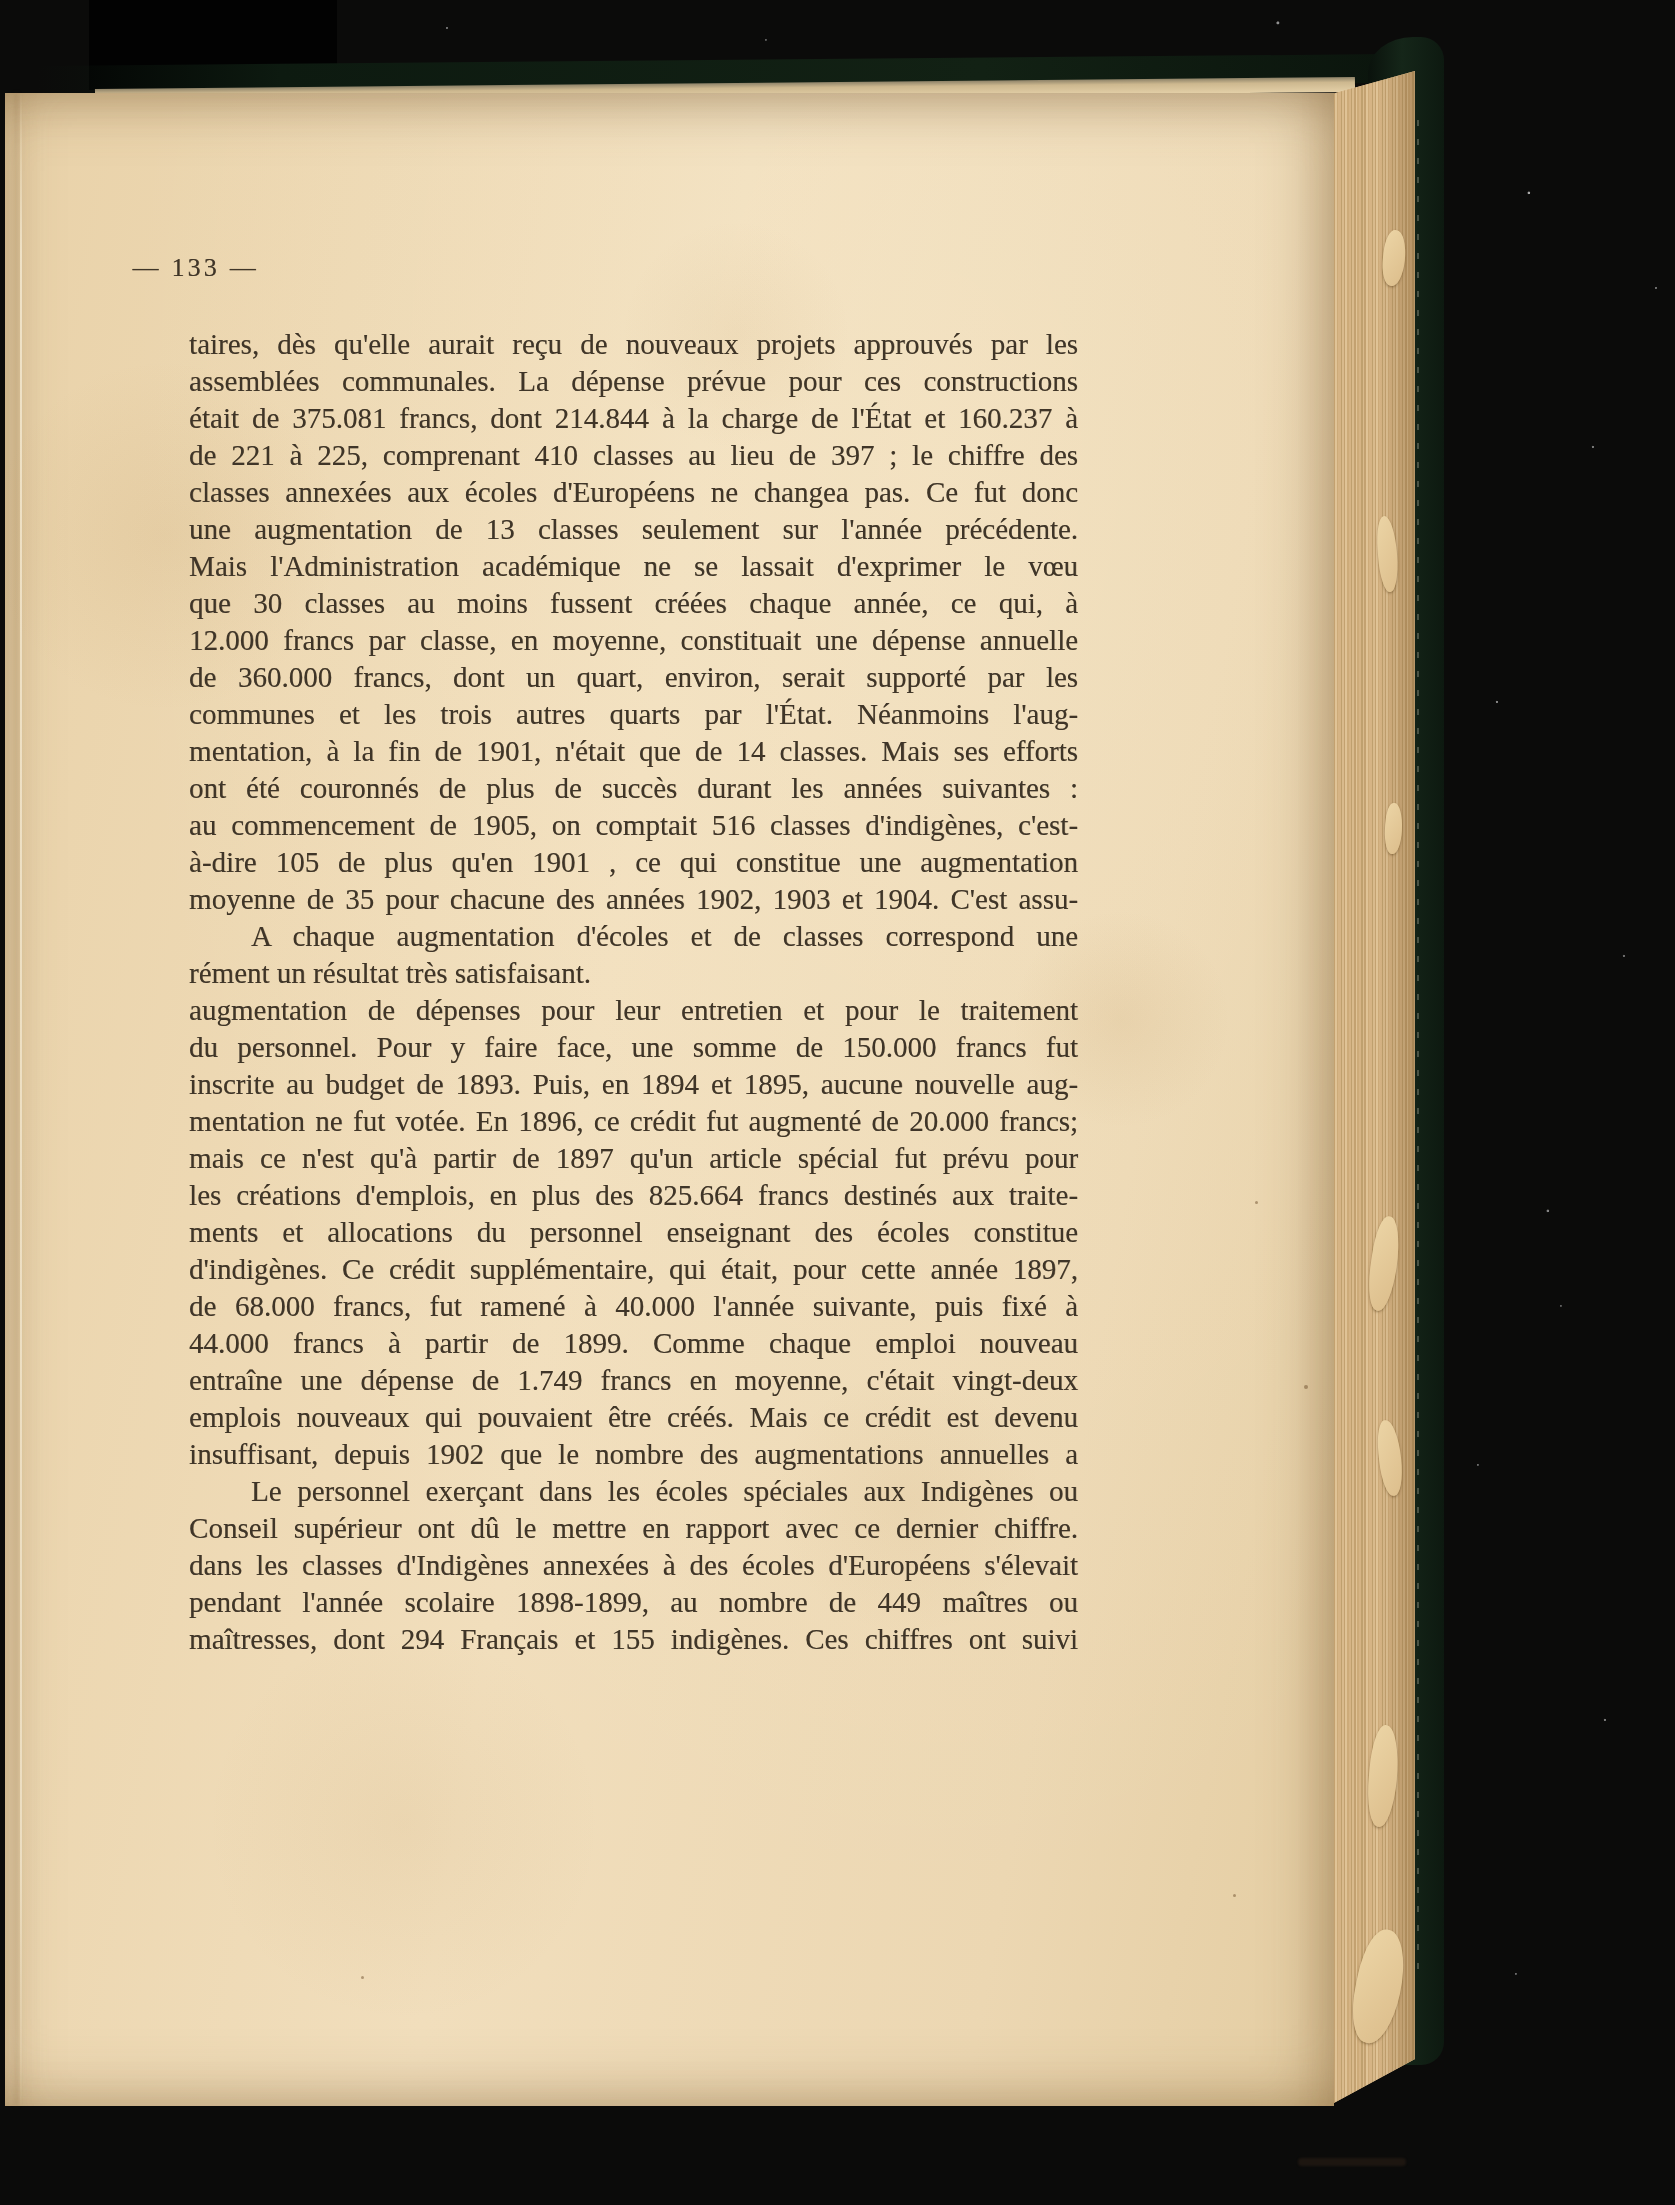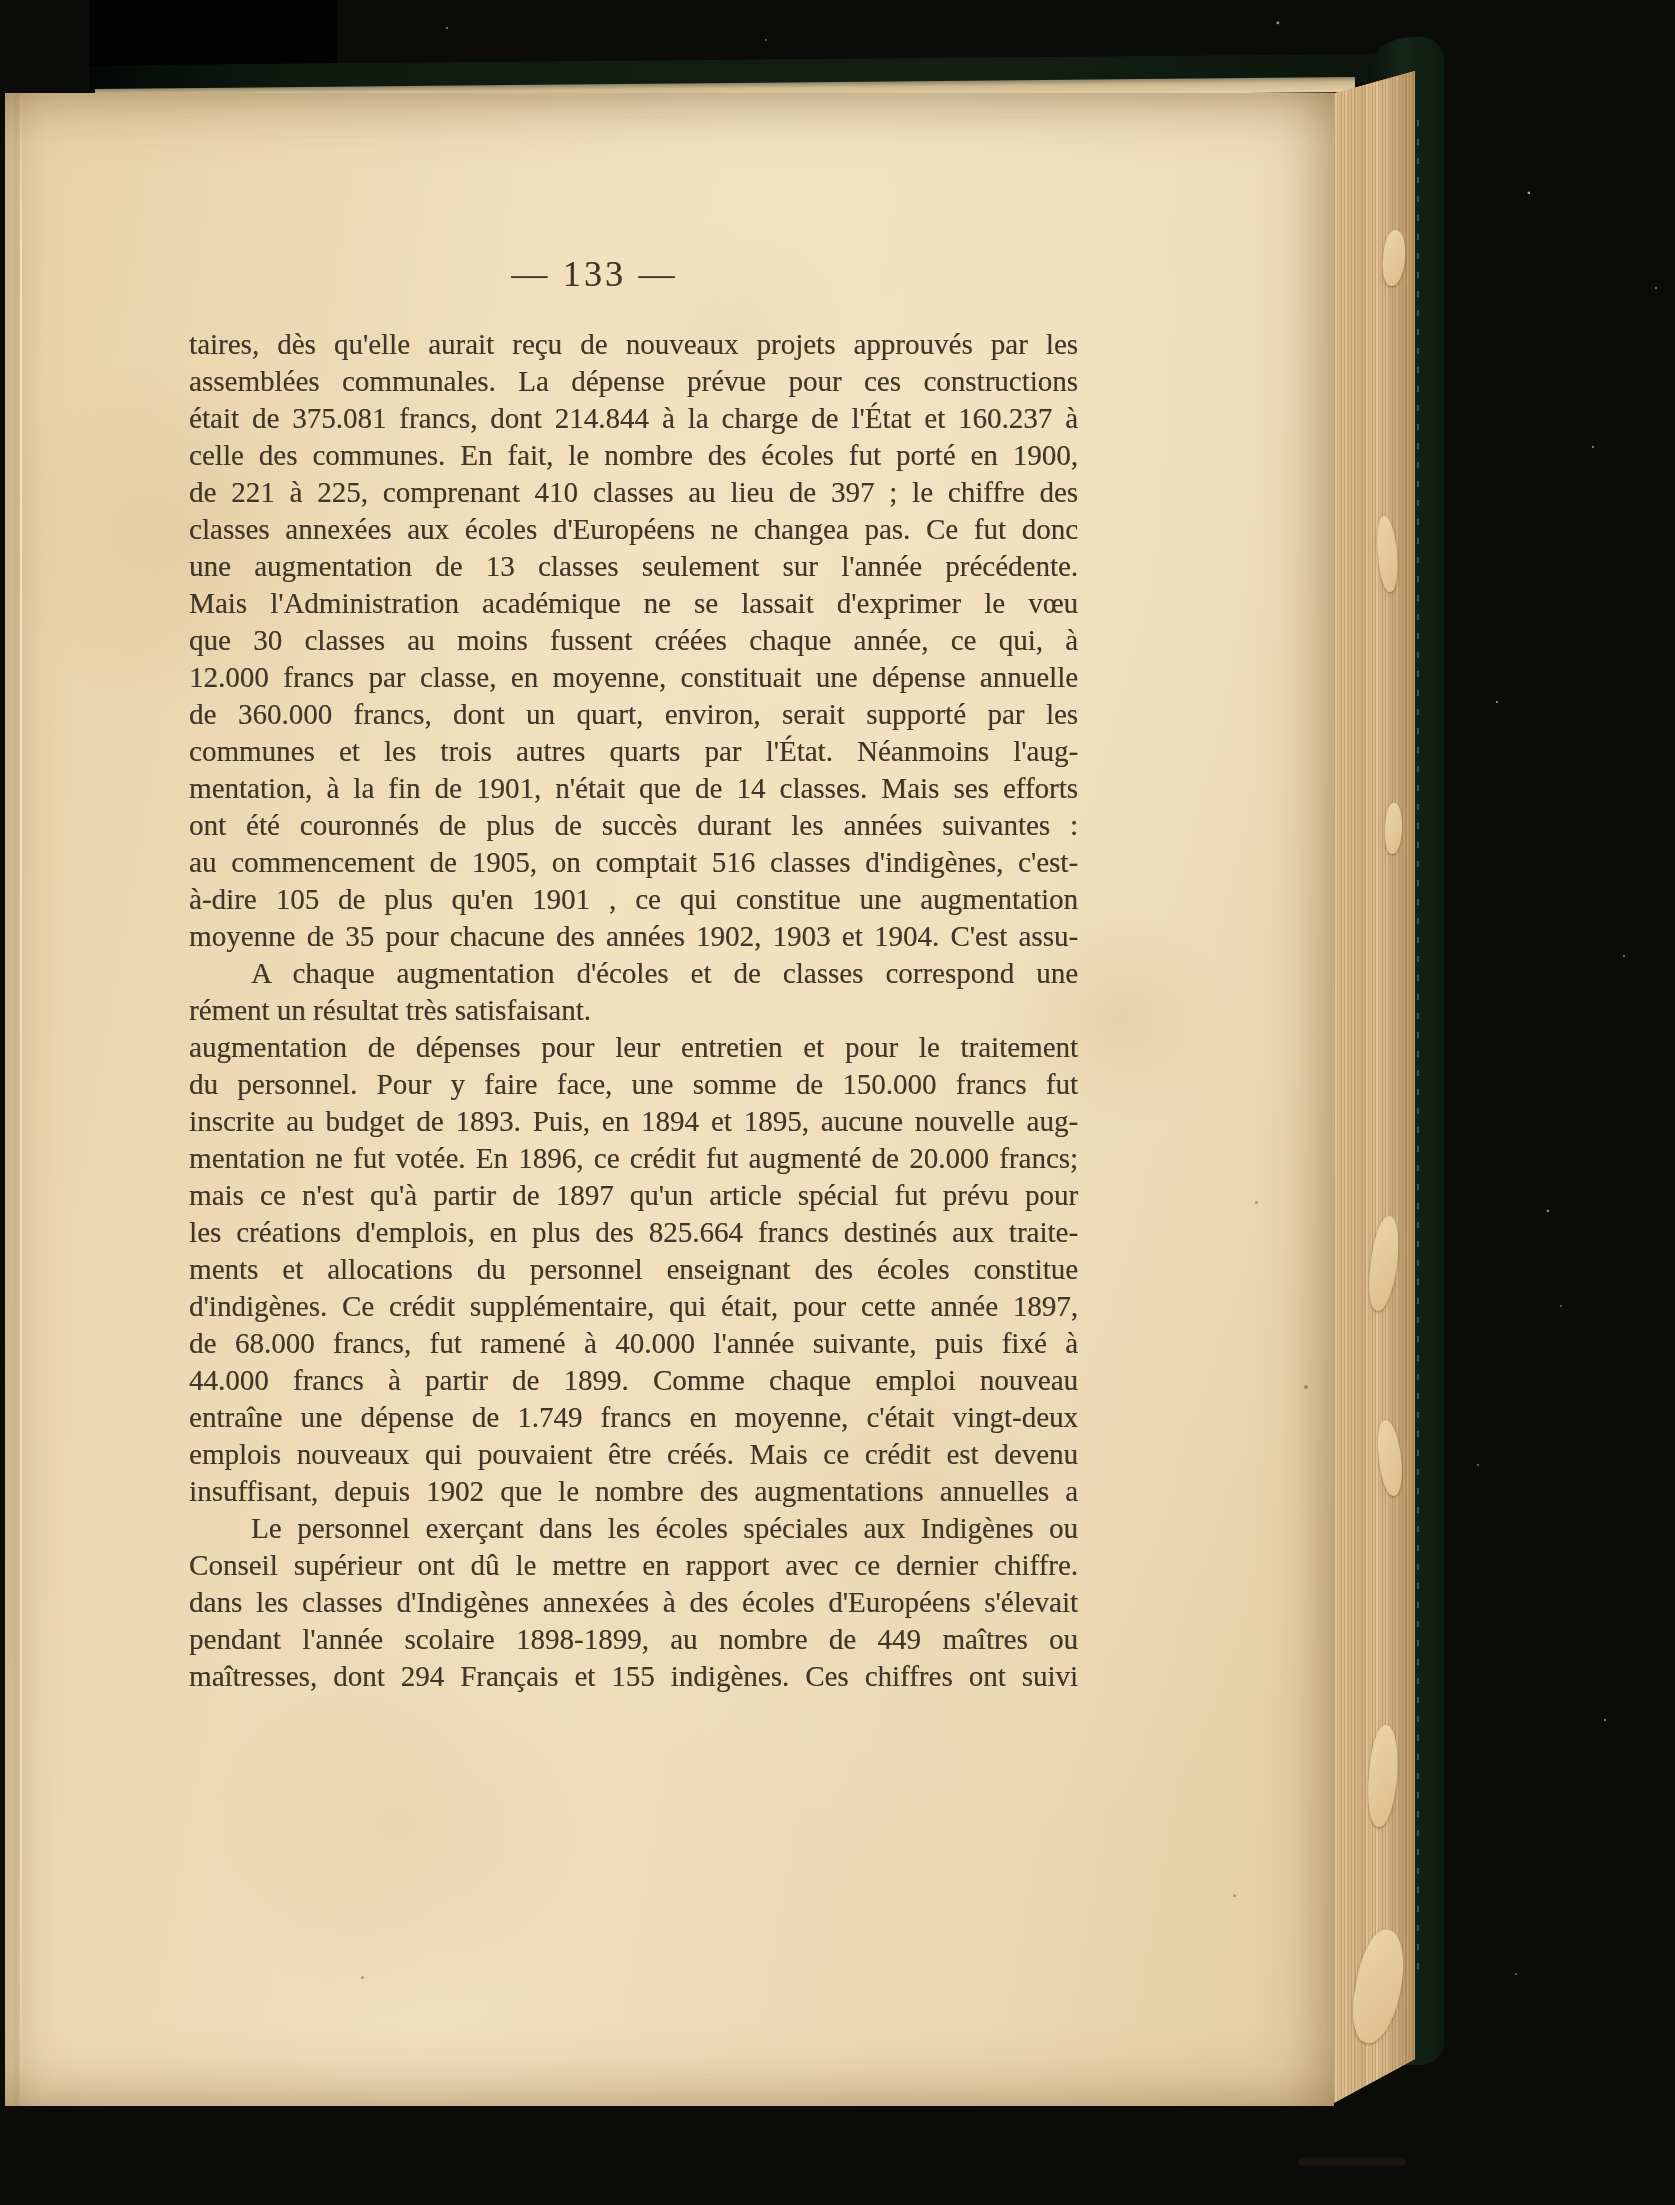--- a/index.html
+++ b/index.html
@@ -107,21 +107,21 @@
       radial-gradient(circle at 55% 12%, rgba(170,125,60,.07), transparent 6%);
   }
   .crease{
     position:absolute;left:15.3px;top:0;bottom:0;width:1.9px;
     background:linear-gradient(180deg, rgba(255,250,235,0) 0%, rgba(255,250,235,.55) 8%, rgba(255,250,235,.45) 88%, rgba(255,250,235,0) 100%);
     box-shadow:-4.5px 0 5.7px rgba(90,60,25,.28);
   }
   .page-number{
     position:absolute;left:149px;top:160px;width:924px;
     transform:translateX(-21.6px);
-    text-align:center;font-size:36px;letter-spacing:3.2px;
+    font-size:26px;letter-spacing:3.2px;
     color:var(--ink,#3f3528);
     text-shadow:0.3px 0.3px 0.4px rgba(62,48,28,.5);
   }
   .text-block{position:absolute;left:149px;top:233px;width:924px;}
   .line{
     font-size:29px;line-height:37px;
     color:var(--ink,#3f3528);
     text-align:justify;text-align-last:justify;
     text-shadow:0.3px 0.3px 0.4px rgba(62,48,28,.45);
     white-space:normal;
@@ -156,21 +156,20 @@
 
   <div class="page">
     <div class="crease"></div>
 
     <div class="page-number">— 133 —</div>
 
     <div class="text-block" id="text-block">
         <div class="line">taires, dès qu'elle aurait reçu de nouveaux projets approuvés par les</div>
         <div class="line">assemblées communales. La dépense prévue pour ces constructions</div>
         <div class="line">était de 375.081 francs, dont 214.844 à la charge de l'État et 160.237 à</div>
-        <div class="line">celle des communes. En fait, le nombre des écoles fut porté en 1900,</div>
         <div class="line">de 221 à 225, comprenant 410 classes au lieu de 397 ; le chiffre des</div>
         <div class="line">classes annexées aux écoles d'Européens ne changea pas. Ce fut donc</div>
         <div class="line">une augmentation de 13 classes seulement sur l'année précédente.</div>
         <div class="line">Mais l'Administration académique ne se lassait d'exprimer le vœu</div>
         <div class="line">que 30 classes au moins fussent créées chaque année, ce qui, à</div>
         <div class="line">12.000 francs par classe, en moyenne, constituait une dépense annuelle</div>
         <div class="line">de 360.000 francs, dont un quart, environ, serait supporté par les</div>
         <div class="line">communes et les trois autres quarts par l'État. Néanmoins l'aug-</div>
         <div class="line">mentation, à la fin de 1901, n'était que de 14 classes. Mais ses efforts</div>
         <div class="line">ont été couronnés de plus de succès durant les années suivantes :</div>

